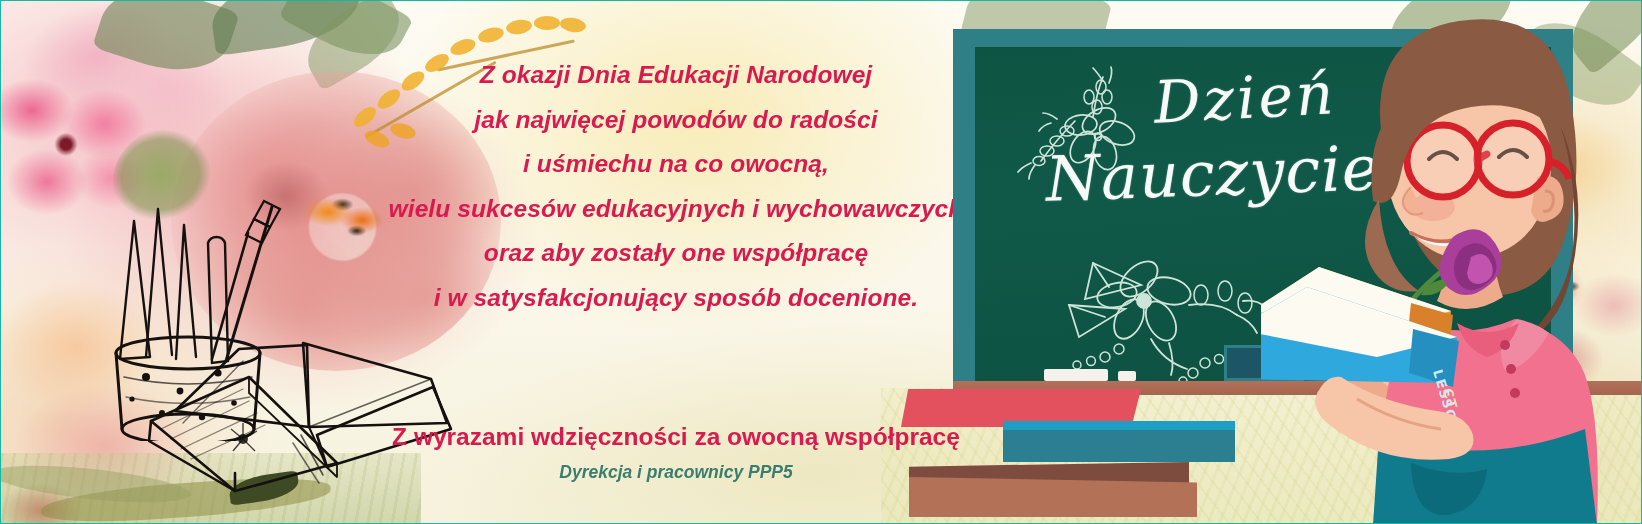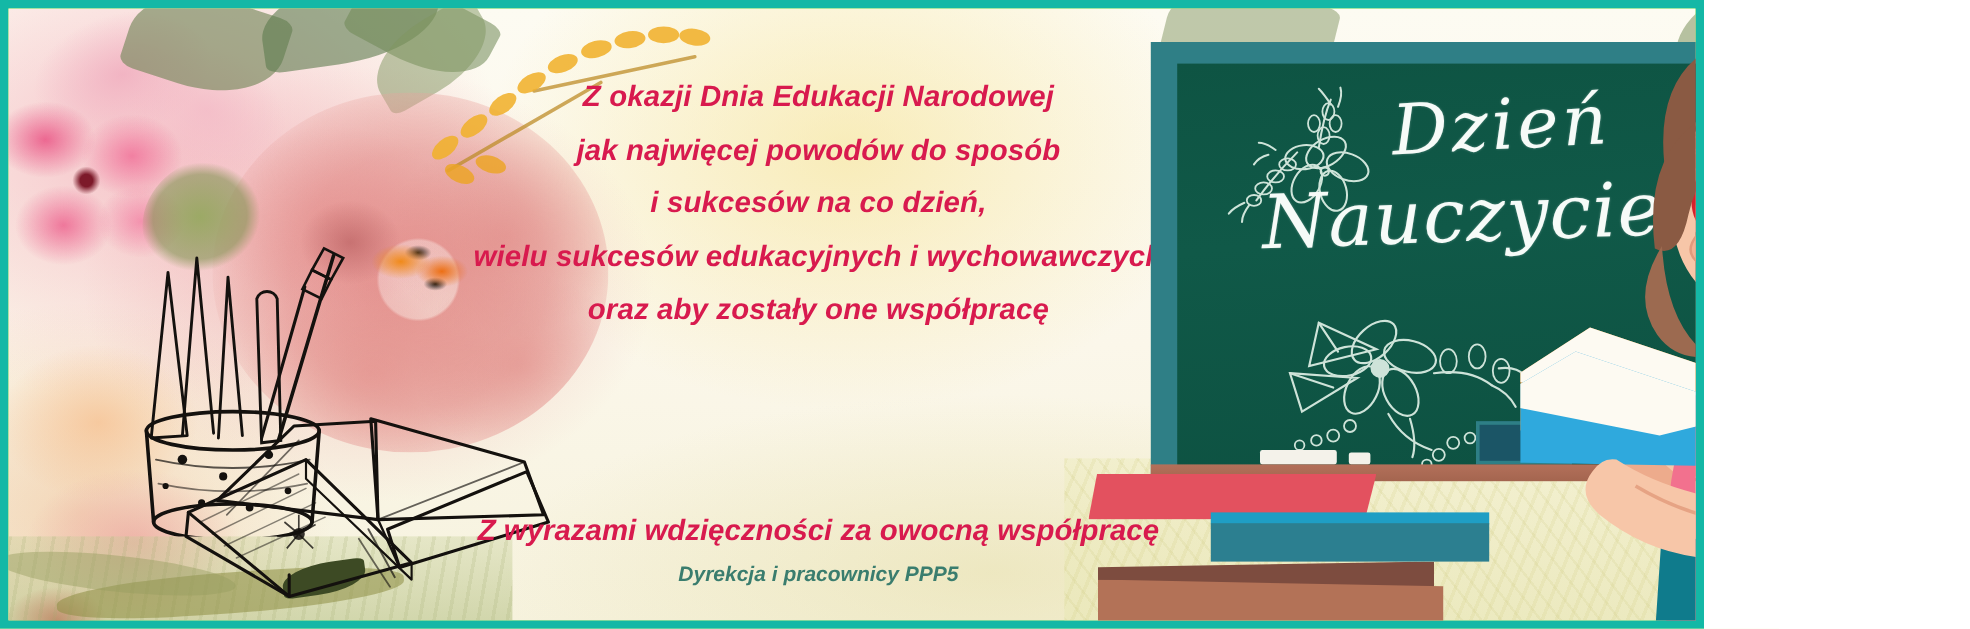--- a/index.html
+++ b/index.html
@@ -5,24 +5,24 @@
   * { margin:0; padding:0; box-sizing:border-box; }
   html,body{ background:#fff; }
   body{
     font-family:"Liberation Sans", sans-serif;
     width:1642px; height:524px; overflow:hidden;
   }
 
   
   #card{
     position:relative;
-    width:1420px; height:524px;
+    width:1642px; height:524px;
     overflow:hidden;
-    background:#bef264;
-    border:7px solid #14b8a6;
+    background:#86efac;
+    border:1px solid #14b8a6;
   }
 
   #bg-wash{
     position:absolute; inset:0;
     background:
       radial-gradient(ellipse 420px 300px at 120px 120px, rgba(240,150,170,.55), rgba(240,150,170,0) 70%),
       radial-gradient(ellipse 340px 260px at 300px 230px, rgba(226,130,135,.45), rgba(226,130,135,0) 70%),
       radial-gradient(ellipse 300px 250px at 60px 420px, rgba(236,170,120,.40), rgba(236,170,120,0) 70%),
       radial-gradient(ellipse 420px 300px at 700px 120px, rgba(245,225,140,.55), rgba(245,225,140,0) 72%),
       radial-gradient(ellipse 300px 220px at 1560px 180px, rgba(235,200,120,.45), rgba(235,200,120,0) 72%),
@@ -183,21 +183,21 @@
     font-size:24.5px;
     line-height:44.5px;
     letter-spacing:.1px;
     white-space:nowrap;
   }
 
   #closing{
     position:absolute; left:330px; top:418px; width:690px; text-align:center;
   }
   #closing .closing-line{
-    color:#d81a4e; font-style:italic; font-weight:bold;
+    color:#d81a4e; font-weight:bold;
     font-size:24.5px; line-height:36px; white-space:nowrap;
   }
   #closing .signature{
     color:#3a7d6e; font-style:italic; font-weight:bold;
     font-size:17.5px; line-height:34px; white-space:nowrap;
   }
 
   
   #chalkboard-wrap{ position:absolute; left:952px; top:28px; width:620px; height:362px; }
   #chalkboard-frame{
@@ -371,24 +371,25 @@
     <g fill="#14110e" opacity=".85">
       <circle cx="112" cy="138" r="5"></circle>
     </g>
     <g fill="none" stroke="#14110e" stroke-width="1.4" opacity=".8">
       <path d="M112 138 l-12 -10 M112 138 l14 -8 M112 138 l-10 12 M112 138 l12 12 M112 138 l0 -16 M112 138 l-18 2"></path>
     </g>
   </svg>
 
   <div id="message">
     <div class="line">Z okazji Dnia Edukacji Narodowej</div>
-    <div class="line">jak najwięcej powodów do sposób</div>
-    <div class="line">i sukcesów na co dzień,</div>
+    <div class="line">jak najwięcej powodów do radości</div>
+    <div class="line">i uśmiechu na co owocną,</div>
     <div class="line">wielu sukcesów edukacyjnych i wychowawczych</div>
     <div class="line">oraz aby zostały one współpracę</div>
+    <div class="line">i w satysfakcjonujący sposób docenione.</div>
   </div>
 
   <div id="closing">
     <div class="closing-line">Z wyrazami wdzięczności za owocną współpracę</div>
     <div class="signature">Dyrekcja i pracownicy PPP5</div>
   </div>
 
   <div id="chalkboard-wrap">
     <div id="chalkboard-frame"></div>
     <div id="chalkboard-face">

